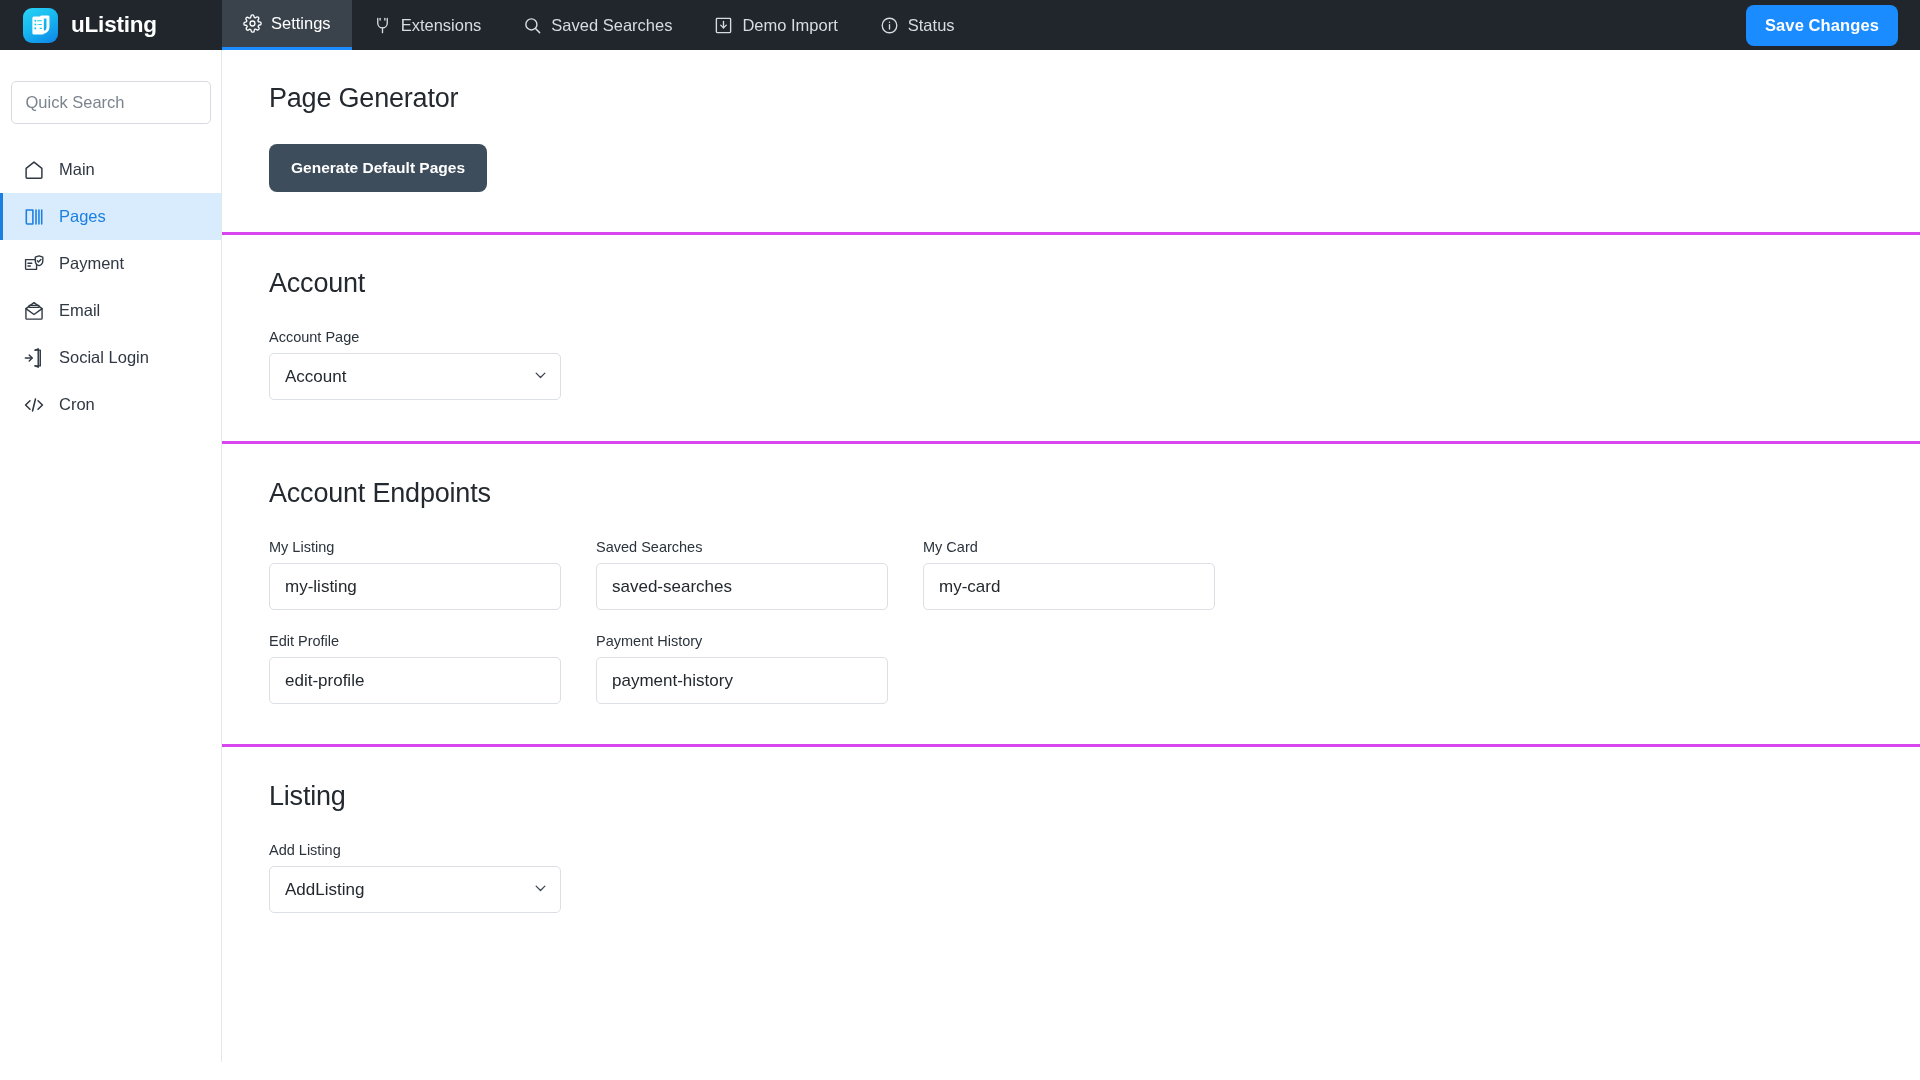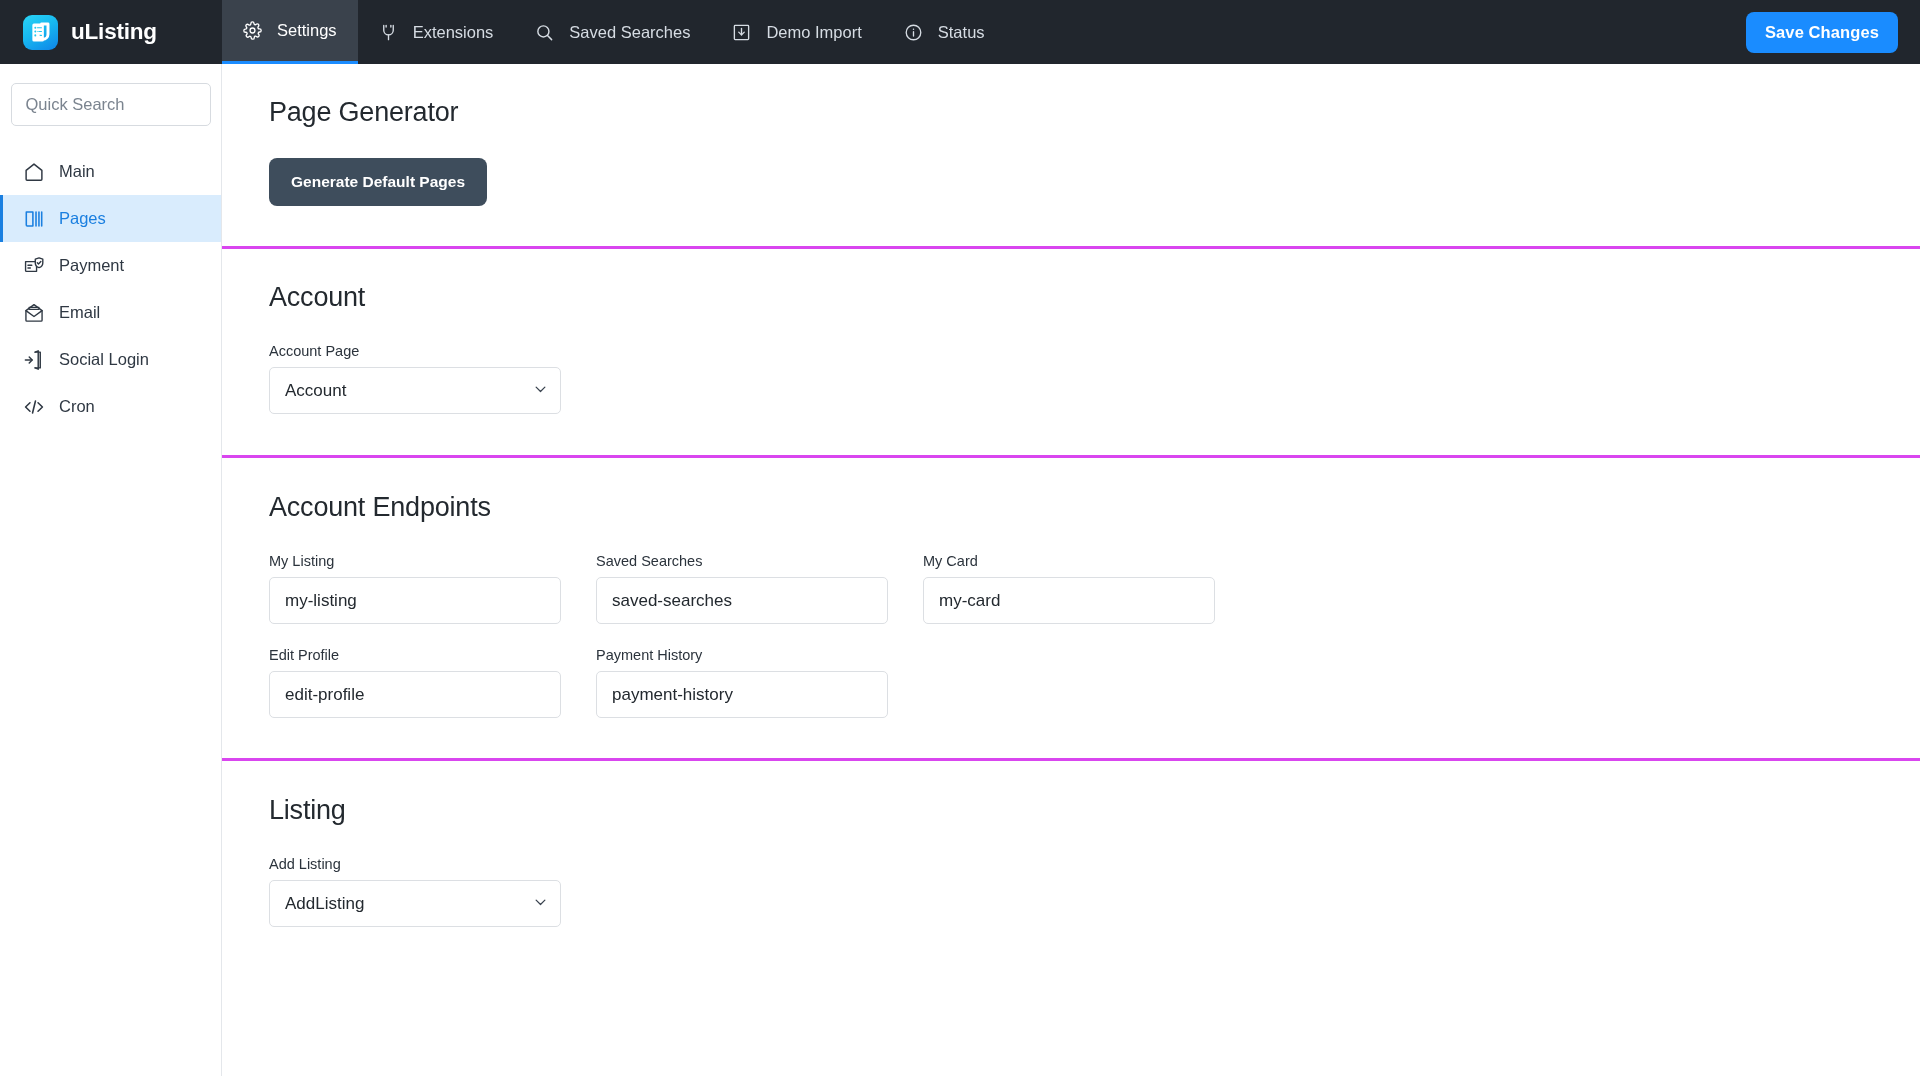--- a/index.html
+++ b/index.html
@@ -8,21 +8,21 @@
     margin: 0; padding: 0;
     width: 1920px; height: 1080px;
     overflow: hidden;
     background: #ffffff;
     font-family: "Liberation Sans", sans-serif;
     -webkit-font-smoothing: antialiased;
   }
 
   
   .topbar {
-    height: 64px;
+    height: 50px;
     background: #21262d;
     display: flex;
     align-items: stretch;
     position: relative;
     z-index: 20;
   }
   .brand {
     width: 222px;
     display: flex;
     align-items: center;
@@ -47,21 +47,21 @@
   }
 
   .topnav {
     display: flex;
     align-items: stretch;
     flex: 1;
   }
   .topnav-item {
     display: flex;
     align-items: center;
-    gap: 15px;
+    gap: 9px;
     padding: 0 21px;
     color: #d6dce3;
     font-size: 16.5px;
     cursor: pointer;
     user-select: none;
     white-space: nowrap;
   }
   .topnav-item.active {
     background: #3a424c;
     color: #ffffff;
@@ -94,21 +94,21 @@
   .sidebar {
     width: 222px;
     flex: none;
     background: #ffffff;
     border-right: 1px solid #e4e7eb;
     padding-top: 19px;
   }
   .quick-search {
     display: block;
     width: 200px;
-    margin: 0 auto 22px auto;
+    margin: 12px auto 22px auto;
     height: 43px;
     border: 1px solid #d7dbe0;
     border-radius: 5px;
     padding: 0 14px;
     font-family: "Liberation Sans", sans-serif;
     font-size: 16.5px;
     color: #3b4450;
     background: #fff;
     outline: none;
   }

